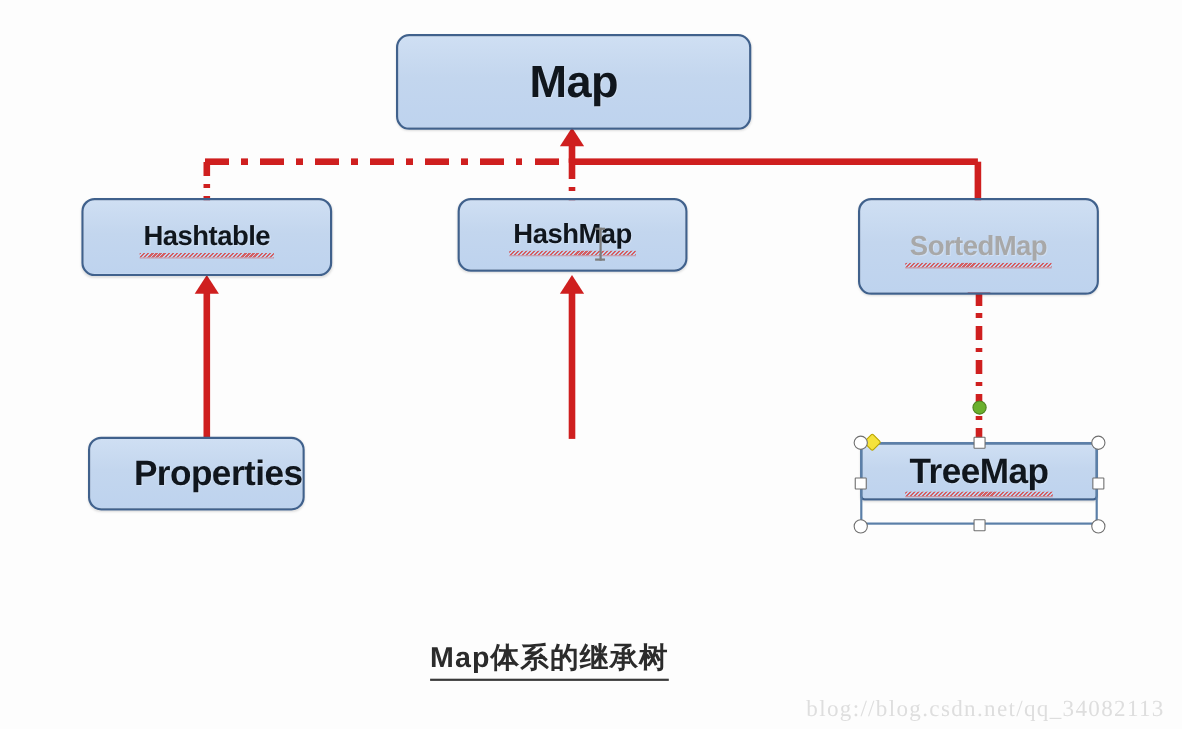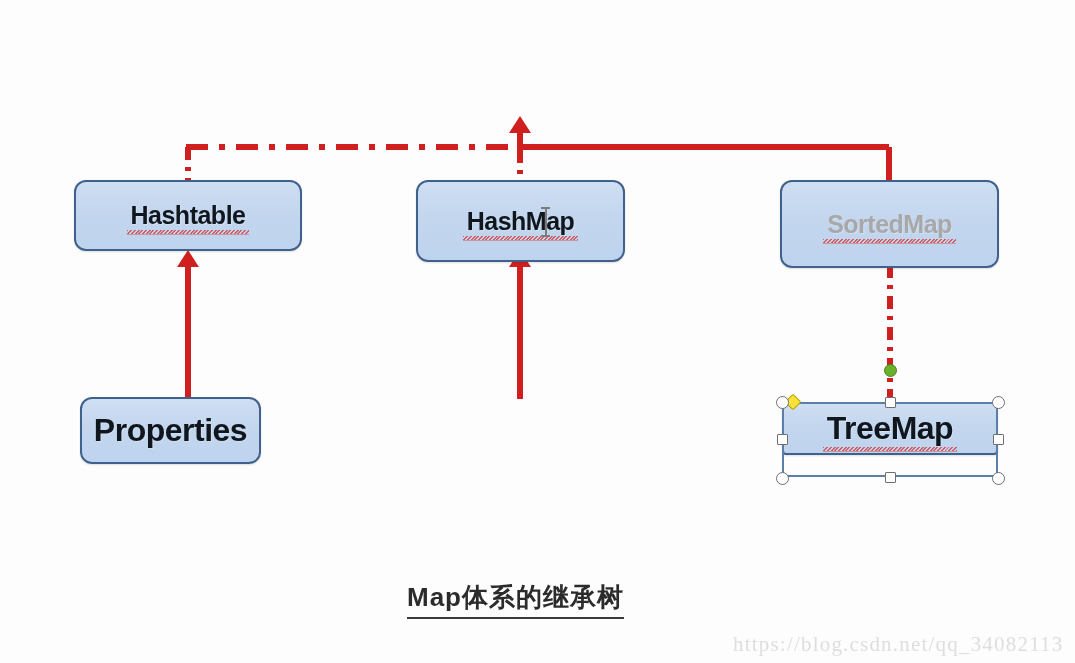--- a/index.html
+++ b/index.html
@@ -184,34 +184,37 @@
 
   <div class="conn v-solid" style="left:185px; top:265px; width:6px; height:133px;"></div>
   <div class="arrowhead" style="left:177px; top:250px;"></div>
 
   <div class="conn v-solid" style="left:517px; top:265px; width:6px; height:134px;"></div>
   <div class="arrowhead" style="left:509px; top:250px;"></div>
 
   <div class="conn v-dashdot" style="left:887px; top:265px; width:6px; height:137px;"></div>
   <div class="arrowhead" style="left:879px; top:250px;"></div>
 
+  <div class="node map-root" style="left:360px; top:31px; width:323px; height:87px;">
+    <span class="label">Map</span>
+  </div>
 
   <div class="node" style="left:74px; top:180px; width:228px; height:71px;">
     <span class="label sz-mid squiggle">Hashtable</span>
   </div>
 
-  <div class="node" style="left:416px; top:180px; width:209px; height:82px;">
+  <div class="node" style="left:416px; top:180px; width:209px; height:67px;">
     <span class="label sz-mid squiggle">HashMap</span>
   </div>
 
   <div class="node" style="left:780px; top:180px; width:219px; height:88px;">
     <span class="label sz-mid greyed squiggle">SortedMap</span>
   </div>
 
-  <div class="node" style="left:80px; top:397px; width:181px; height:67px;">
+  <div class="node" style="left:80px; top:397px; width:197px; height:67px;justify-content:flex-end;">
     <span class="label sz-big">Properties</span>
   </div>
 
 
   <div class="node" style="left:782px; top:402px; width:216px; height:53px; border-radius:4px;">
     <span class="label sz-big squiggle">TreeMap</span>
   </div>
 
   <div class="sel-frame" style="left:782px; top:402px; width:216px; height:75px;"></div>
 
@@ -224,17 +227,17 @@
   <div class="handle square" style="left:777px; top:434px;"></div>
   <div class="handle square" style="left:993px; top:434px;"></div>
   <div class="handle circle" style="left:776px; top:472px;"></div>
   <div class="handle square" style="left:885px; top:472px;"></div>
   <div class="handle circle" style="left:992px; top:472px;"></div>
 
   <div class="text-cursor" style="left:541px; top:207px;">
       <i></i>
     </div>
 
-  <div class="caption" style="left:391px; top:580px;margin-left:16px;">Map体系的继承树</div>
-
-  <div class="watermark" style="left:733px; top:632px;">https://blog.csdn.net/qq_34082113</div>
+  <div class="caption" style="left:391px; top:580px;">Map体系的继承树</div>
+
+  <div class="watermark" style="left:733px; top:632px;">blog://blog.csdn.net/qq_34082113</div>
 
 </div>
 
 </body></html>

